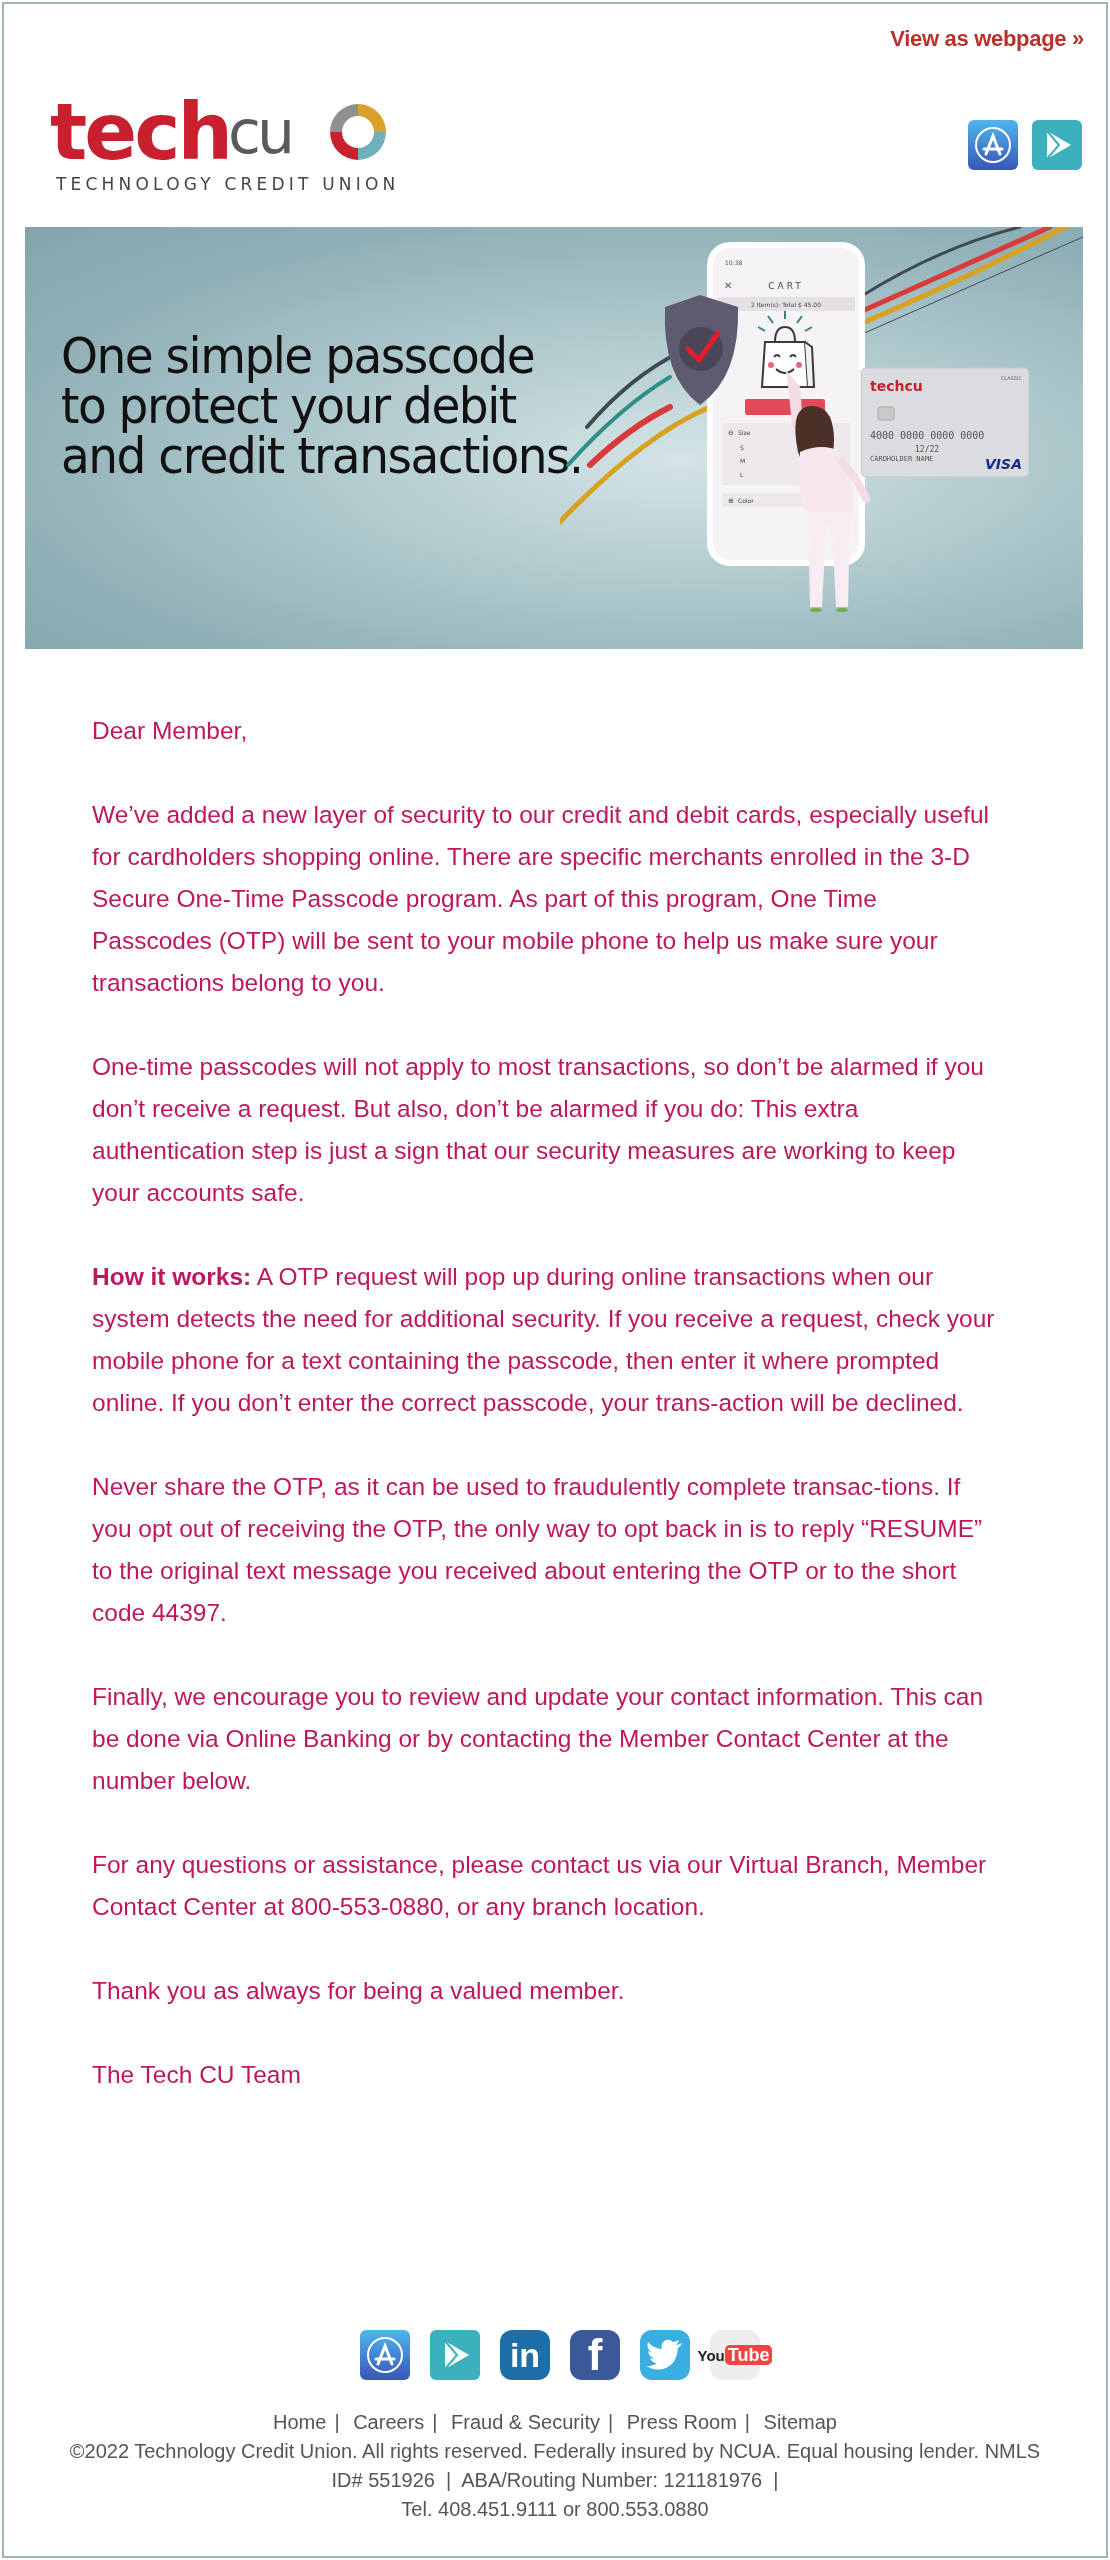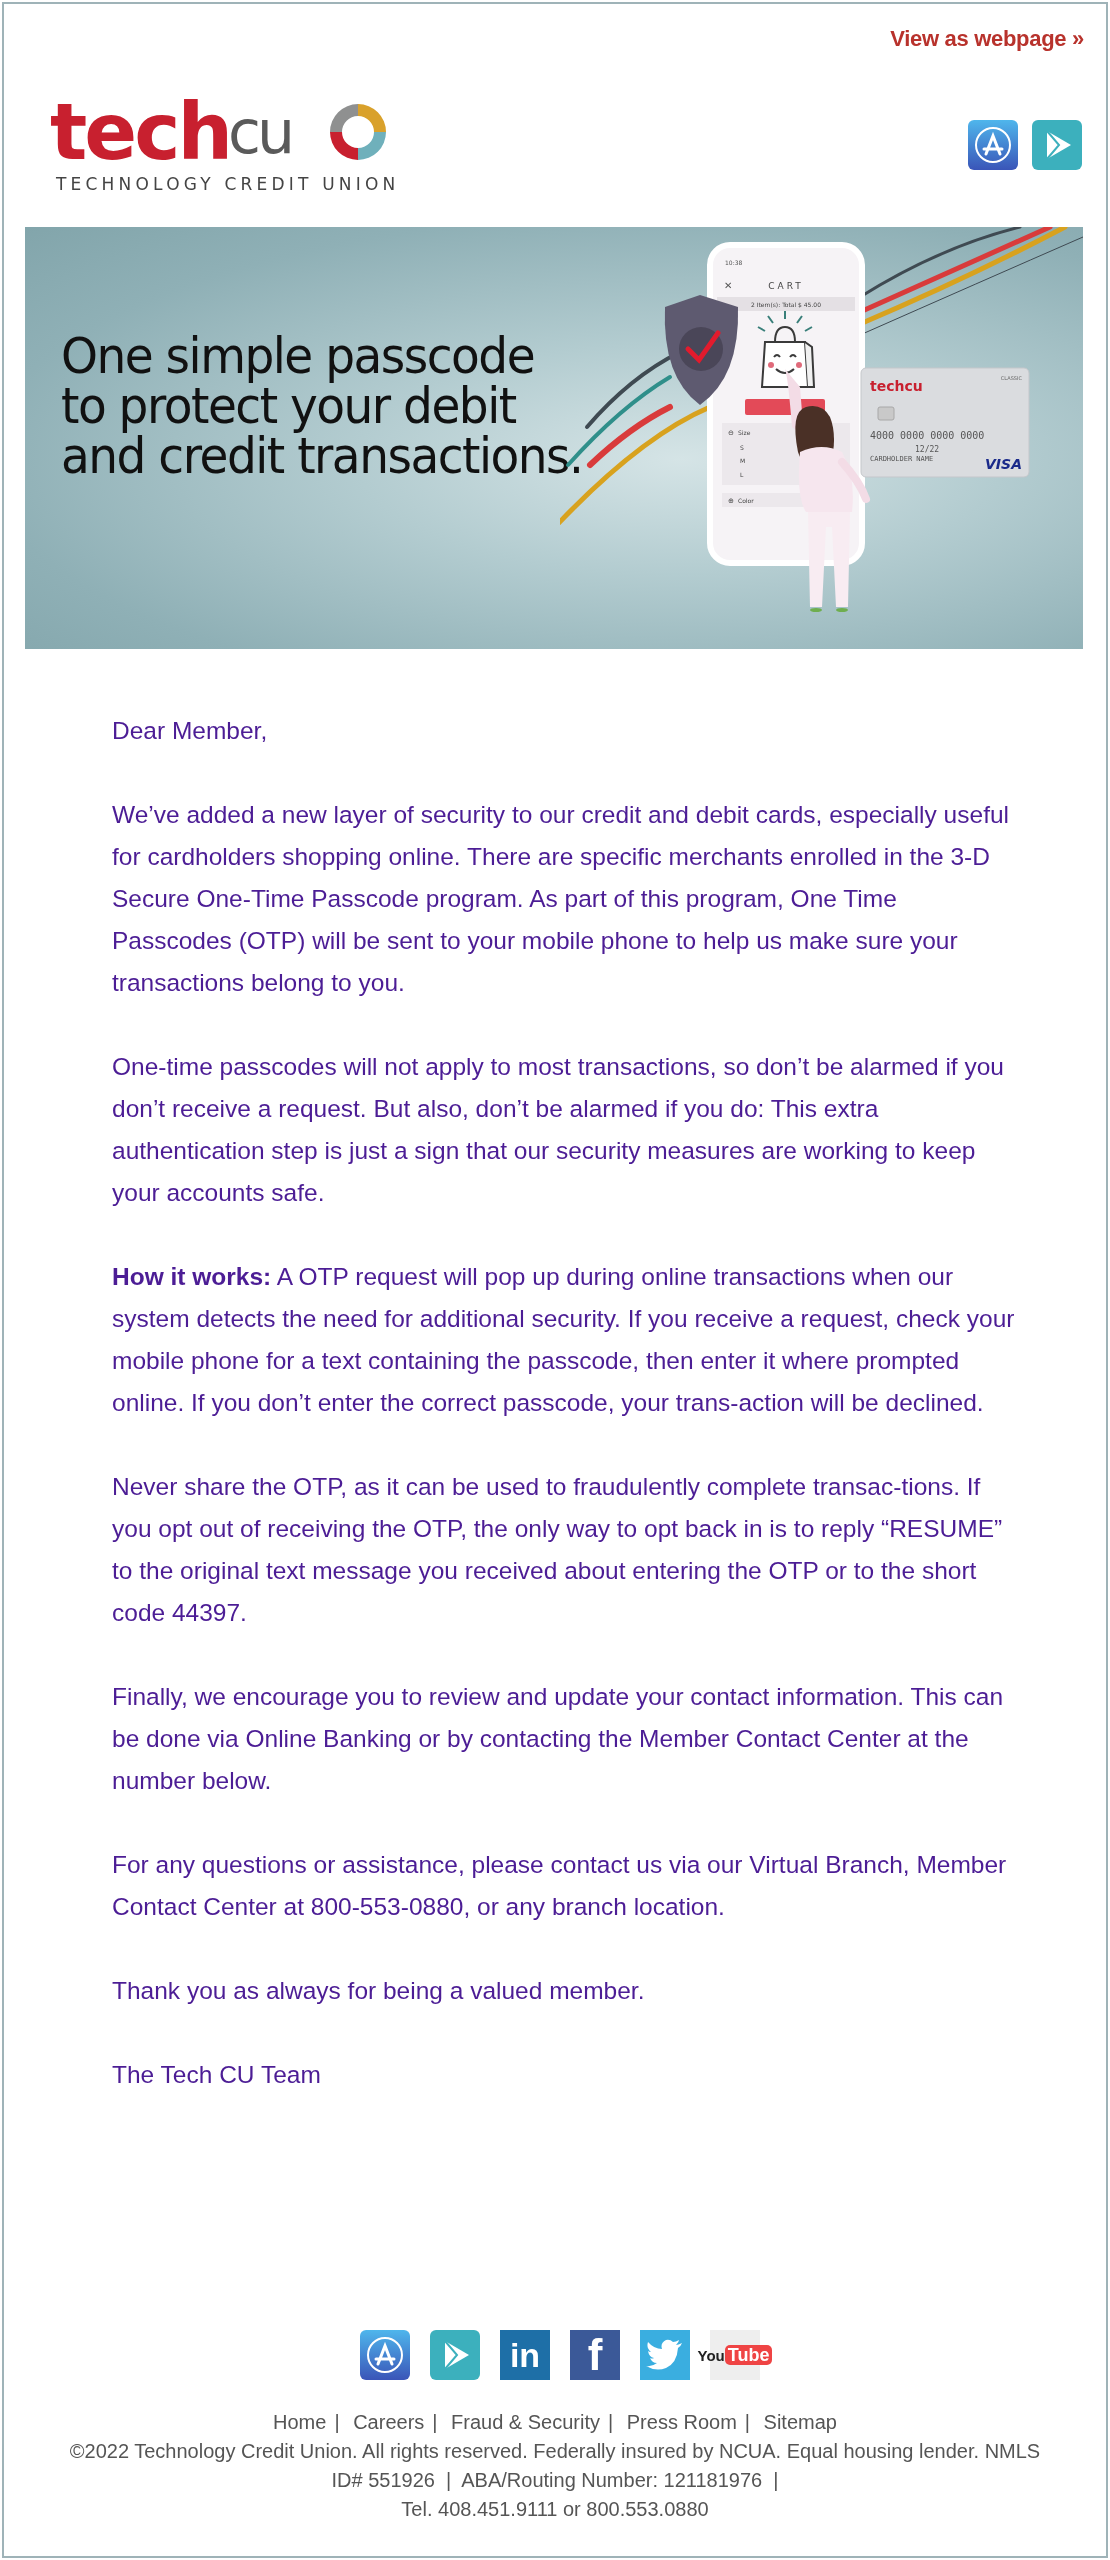--- a/index.html
+++ b/index.html
@@ -14,25 +14,25 @@
   .app-icons { position:absolute; right:28px; top:120px; display:flex; gap:14px; }
   .app-icon { width:50px; height:50px; border-radius:6px; display:flex; align-items:center; justify-content:center; }
   .ico-appstore { background:linear-gradient(#4fb6ec,#3a55b8); }
   .ico-play { background:#3cb0bd; }
   .banner { position:absolute; left:25px; top:227px; width:1058px; height:422px; background: radial-gradient(ellipse at 62% 55%, #d5e4e6 0%, #b3ccd0 35%, #8fb0b6 75%, #82a5ab 100%); overflow:hidden; }
   .banner-headline { position:absolute; left:36px; top:104px; font-size:50px; line-height:50px; color:#111; font-family:"DejaVu Sans", sans-serif; font-weight:normal; letter-spacing:-1.6px; transform:scaleX(0.94); transform-origin:left top; }
   .banner-headline div { white-space:nowrap; }
   .banner-art { position:absolute; left:535px; top:0; width:523px; height:422px; }
   .phone-cart-title { font-family:"DejaVu Sans", sans-serif; }
   .card-text { font-family:"DejaVu Sans Mono", monospace; }
-  .body-text { position:absolute; left:112px; top:710px; width:910px; font-size:24.5px; line-height:42px; color:#4c1d95; }
+  .body-text { position:absolute; left:92px; top:710px; width:910px; font-size:24.5px; line-height:42px; color:#be185d; }
   .body-text p { margin:0 0 42px 0; }
   .body-text b { font-weight:bold; }
   .social { position:absolute; left:360px; top:2330px; display:flex; gap:20px; }
-  .soc { width:50px; height:50px; border-radius:0; display:flex; align-items:center; justify-content:center; color:#fff; font-weight:bold; }
+  .soc { width:50px; height:50px; border-radius:12px; display:flex; align-items:center; justify-content:center; color:#fff; font-weight:bold; }
   .soc-linkedin { background:#1e6fa7; font-size:34px; font-family:"Liberation Sans", sans-serif; }
   .soc-facebook { background:#3b5998; font-size:44px; align-items:flex-end; font-family:"Liberation Sans", sans-serif; }
   .soc-twitter { background:#3aaee0; }
   .soc-youtube { background:#eeeeee; flex-direction:row; line-height:1; }
   .footer { position:absolute; left:20px; width:1070px; text-align:center; color:#555; font-size:20px; }
   .footer-links { top:2411px; }
   .footer-links a { color:#555; text-decoration:none; }
   .footer-links .sep { margin:0 8px; }
   .footer-line { font-size:20px; }
 </style>

